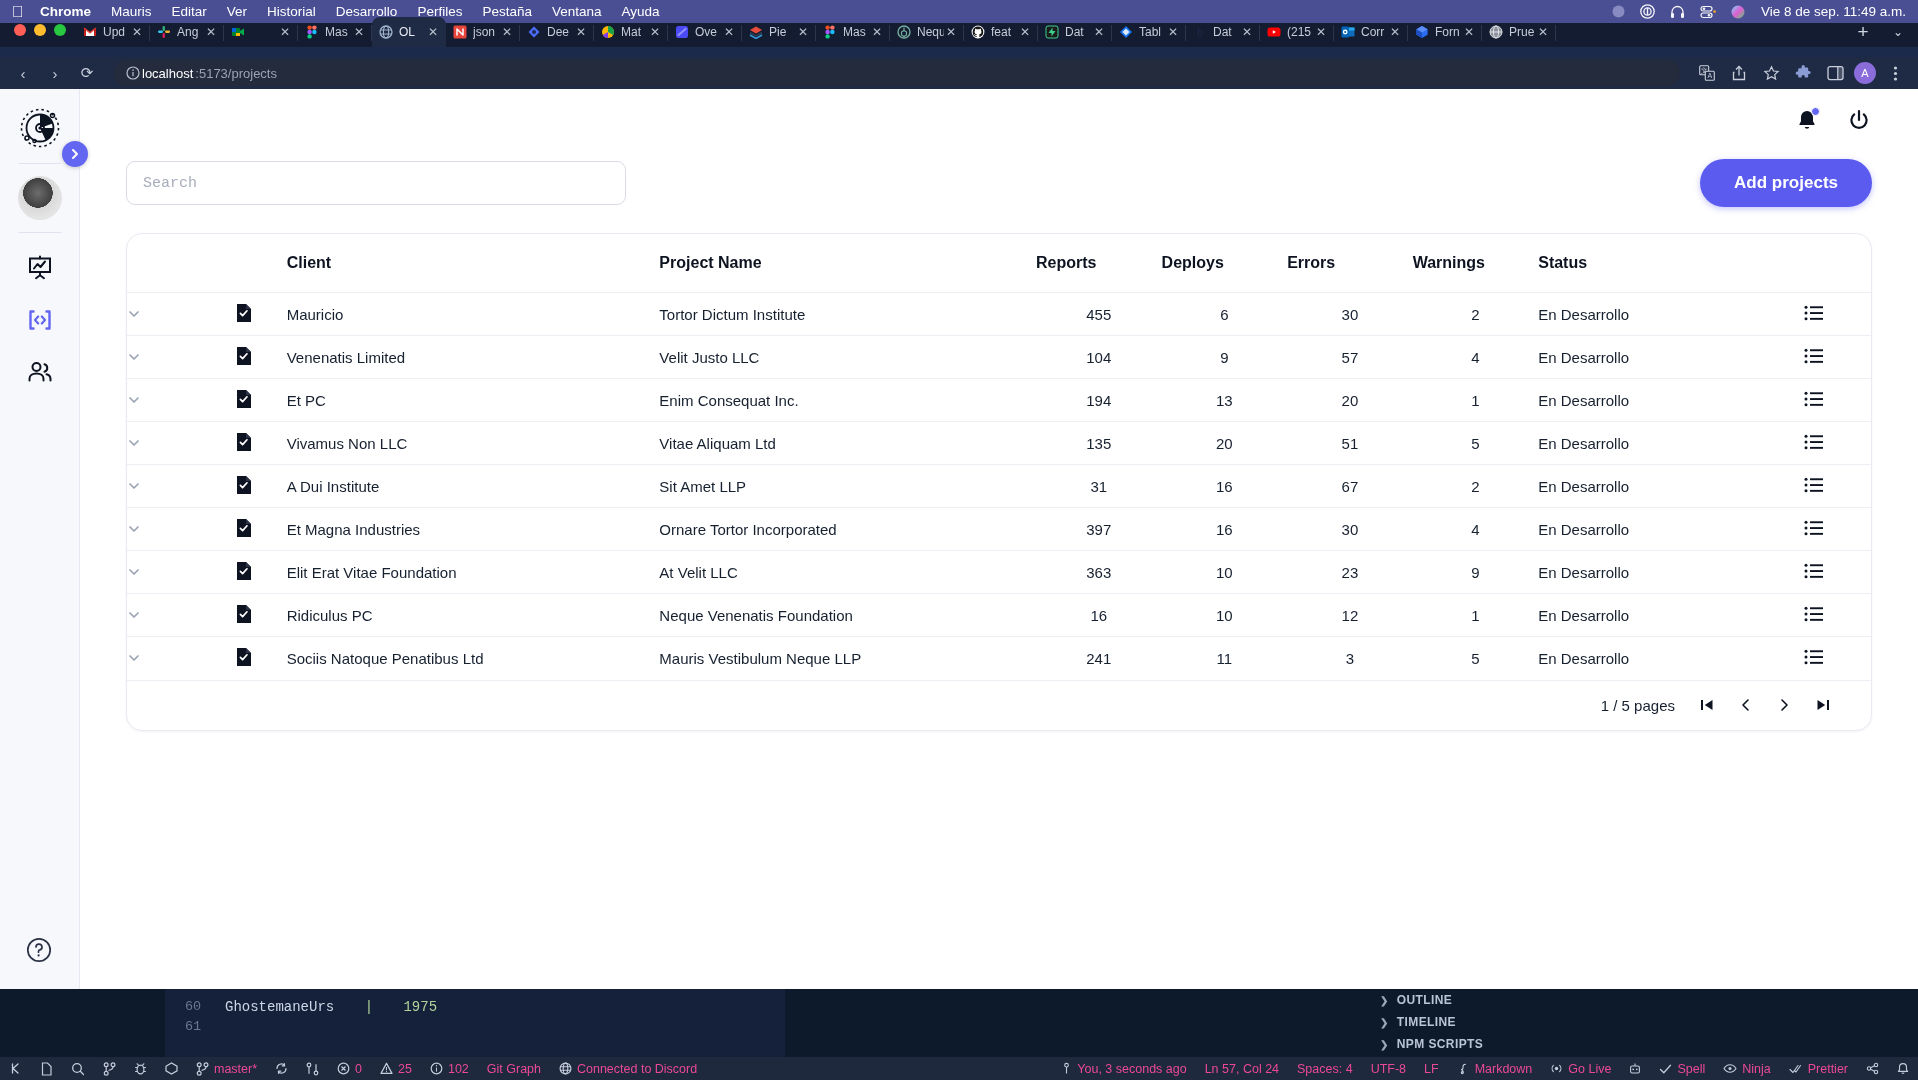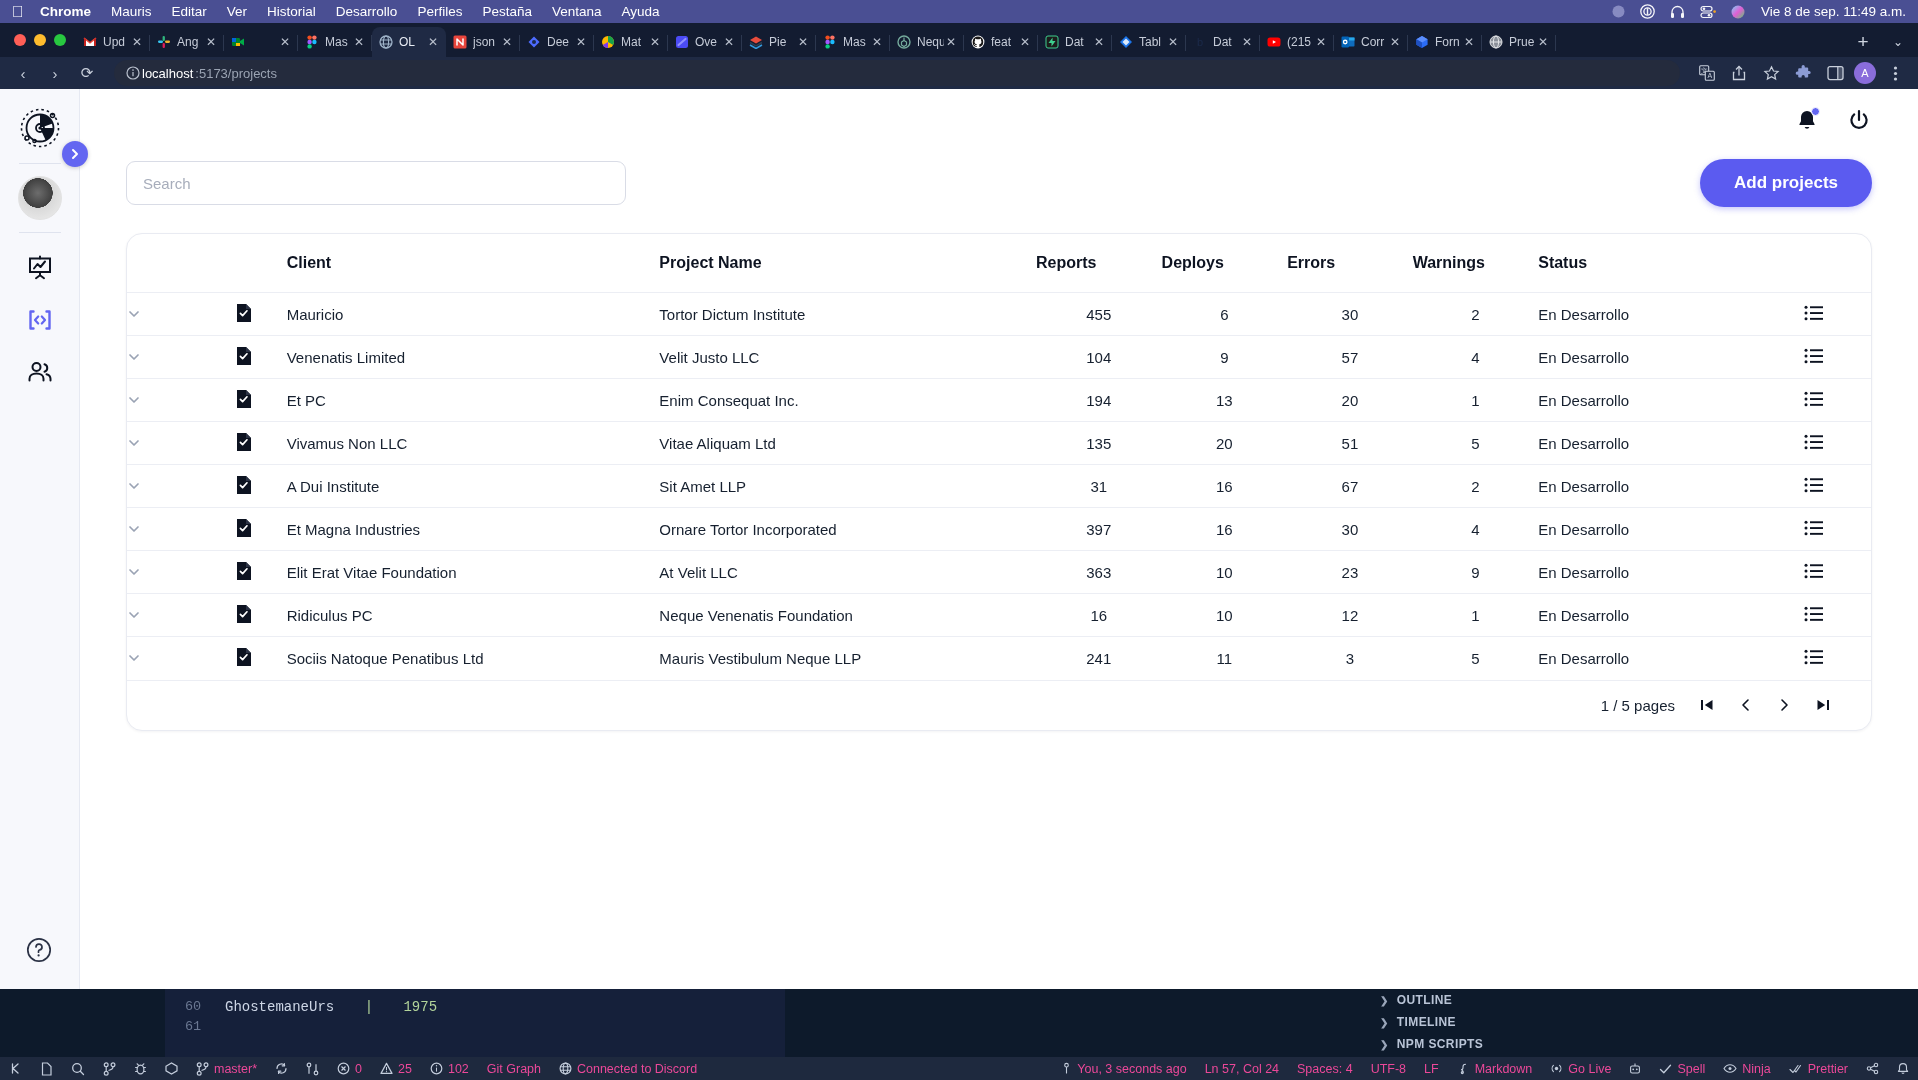--- a/index.html
+++ b/index.html
@@ -19,21 +19,21 @@
   }
   .menubar .apple { font-size: 16px; margin-right: 16px; line-height: 1; }
   .menubar .mitem { margin-right: 20px; white-space: nowrap; }
   .menubar .mitem.bold { font-weight: bold; }
   .menubar .spacer { flex: 1; }
   .menubar .sicon { margin-left: 15px; display: flex; align-items: center; opacity: .95; }
   .menubar .clock { margin-left: 16px; font-size: 13.5px; white-space: nowrap; }
 
   
   .tabstrip {
-    position: absolute; top: 23px; left: 0; width: 1918px; height: 34px;
+    position: absolute; top: 23px; left: 0; width: 1918px; height: 24px;
     background: #131c31; display: flex; align-items: flex-end; padding-left: 8px;
   }
   .trafficlights { display: flex; align-items: center; height: 34px; padding: 0 10px 0 6px; gap: 8px; }
   .tl { width: 12px; height: 12px; border-radius: 50%; }
   .tl.r { background: #ff5f57; } .tl.y { background: #febc2e; } .tl.g { background: #28c840; }
   .tabs { display: flex; align-items: flex-end; height: 34px; flex: 1; overflow: hidden; }
   .tab {
     display: flex; align-items: center; height: 30px; min-width: 0;
     width: 74px; flex: 0 0 74px; padding: 0 6px; border-radius: 8px 8px 0 0;
     position: relative; color: #c6ccd8; font-size: 12px;
@@ -93,21 +93,21 @@
   .content { position: absolute; left: 80px; top: 0; right: 0; height: 900px; }
   .tophead { height: 62px; display: flex; align-items: center; justify-content: flex-end; padding-right: 46px; gap: 26px; }
   .bellwrap { position: relative; width: 26px; height: 26px; display:flex; align-items:center; justify-content:center; color:#0d1321; }
   .belldot { position: absolute; top: 0px; right: 0px; width: 9px; height: 9px; border-radius: 50%; background: #6366f1; border: 1.5px solid #fff; }
   .power { width: 26px; height: 26px; display:flex; align-items:center; justify-content:center; color:#0d1321; }
 
   .ctrlrow { display: flex; align-items: center; justify-content: space-between; padding: 0 46px 0 46px; margin-top: 8px; }
   .searchbox {
     width: 500px; height: 44px; border: 1px solid #d9dce6; border-radius: 9px;
     padding: 0 16px; font-size: 15px; color: #111; outline: none; background: #fff;
-    font-family: Liberation Sans, sans-serif;
+    font-family: Liberation Mono, monospace;
   }
   .searchbox::placeholder { color: #a7adbb; }
   .addbtn {
     height: 48px; padding: 0 34px; border: none; border-radius: 26px; background: #5b5bf0;
     color: #fff; font-size: 17px; font-weight: bold; font-family: "Liberation Sans", sans-serif;
     box-shadow: 0 2px 6px rgba(91,91,240,.35);
   }
 
   .card {
     margin: 26px 46px 0 46px; background: #fff; border: 1px solid #e9ebf2;

